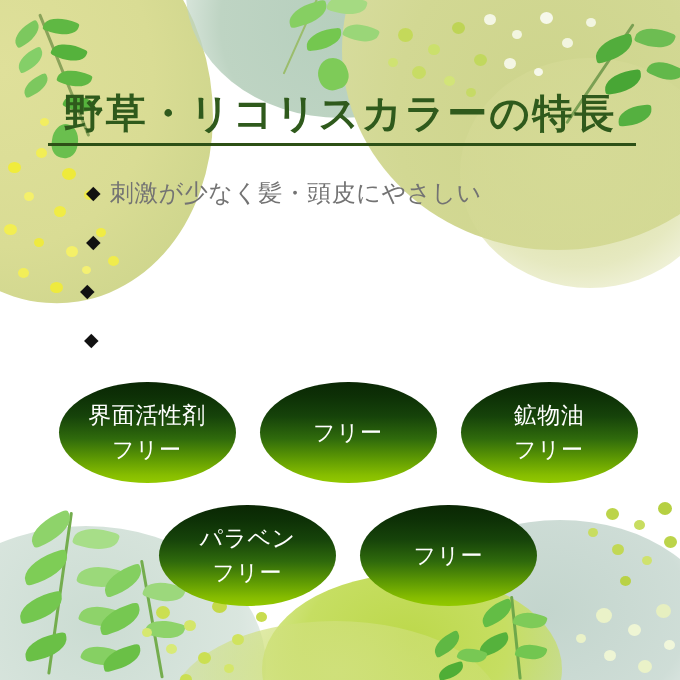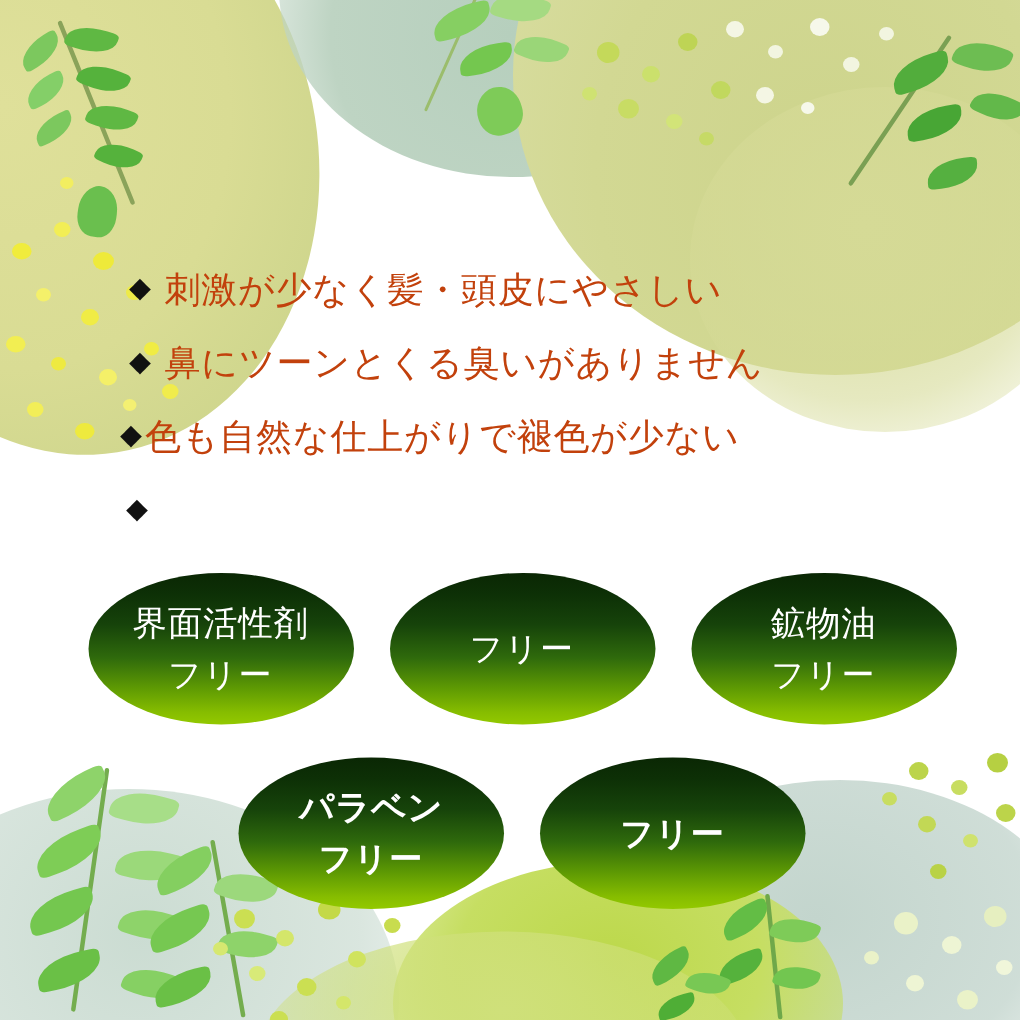--- a/index.html
+++ b/index.html
@@ -173,40 +173,40 @@
     font-size: 19px;
     line-height: 1;
     color: #111111;
     margin-right: 9px;
   }
   .diamond.no-gap { margin-right: 2px; }
 
   .bullet-text {
     font-family: "Liberation Serif", "DejaVu Serif", serif;
     font-size: 24px;
-    color: #c2410c;
+    color: #737373;
     letter-spacing: 0.5px;
     white-space: nowrap;
   }
   .bullet-text.sm { font-size: 23px; }
 
   
   .badges {
     position: absolute;
     left: 16px;
     right: 0;
     top: 382px;
     z-index: 6;
   }
   .badge-row {
     display: flex;
     justify-content: center;
   }
   .badge-row.row1 { gap: 24px; }
-  .badge-row.row2 { gap: 24px; margin-top: 22px; font-weight: bold; }
+  .badge-row.row2 { gap: 24px; margin-top: 22px; }
 
   .badge {
     width: 177px;
     height: 101px;
     border-radius: 50%;
     background: linear-gradient(to bottom,
         #0a2704 0%,
         #0d3006 14%,
         #16430a 34%,
         #2f6a0c 56%,
@@ -387,36 +387,38 @@
     </div>
 
     <div class="sprig" style="left:432px; top:636px;">
       <div class="leaf" style="left:0px;  top:0px;  width:30px; height:16px; background:#5fb843; transform:rotate(-28deg);"></div>
       <div class="leaf" style="left:26px; top:12px; width:28px; height:15px; background:#78c854; transform:rotate(20deg);"></div>
       <div class="leaf" style="left:6px;  top:28px; width:26px; height:14px; background:#4fae36; transform:rotate(-14deg);"></div>
     </div>
 
   </div>
 
+  <div class="title-wrap">
+    <span class="title">野草・リコリスカラーの特長</span>
+    <div class="title-rule"></div>
+  </div>
 
   <div class="bullets">
 
     <div class="bullet-row">
       <span class="diamond">◆</span>
       <span class="bullet-text">刺激が少なく髪・頭皮にやさしい</span>
     </div>
 
     <div class="bullet-row">
       <span class="diamond">◆</span>
-      <span class="bullet-text">鼻にツーンとくる臭いがありません</span>
     </div>
 
     <div class="bullet-row tight">
       <span class="diamond no-gap">◆</span>
-      <span class="bullet-text">色も自然な仕上がりで褪色が少ない</span>
     </div>
 
     <div class="bullet-row wide">
       <span class="diamond">◆</span>
     </div>
 
   </div>
 
   <div class="badges">
 

